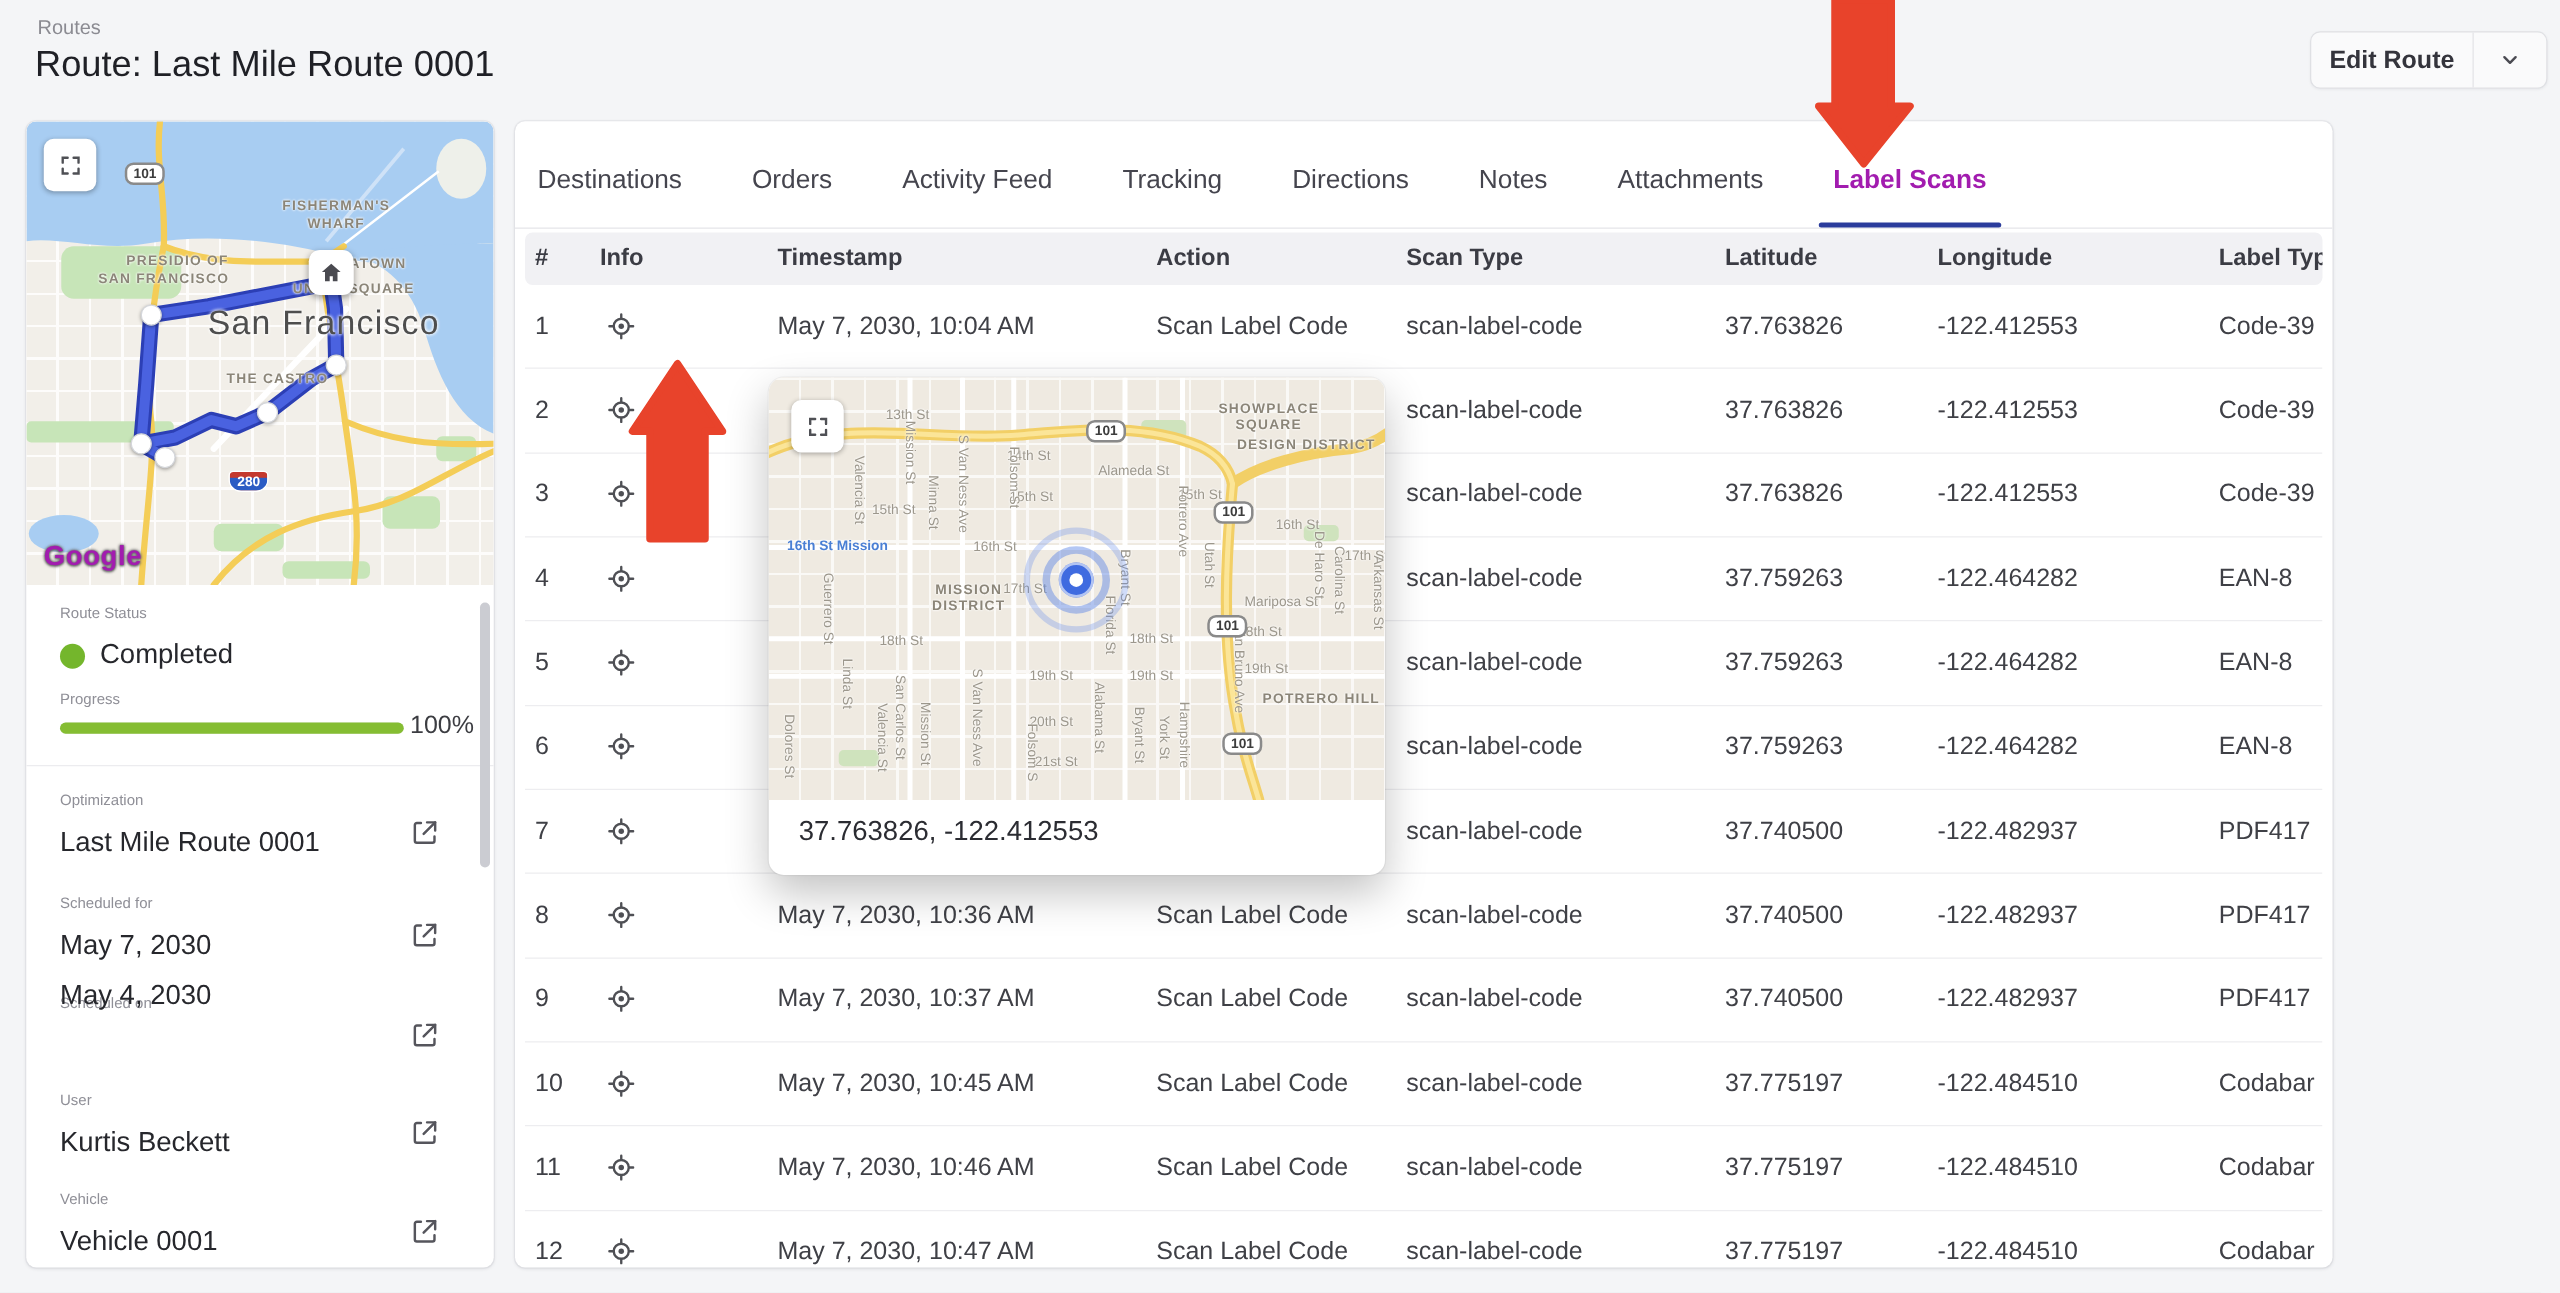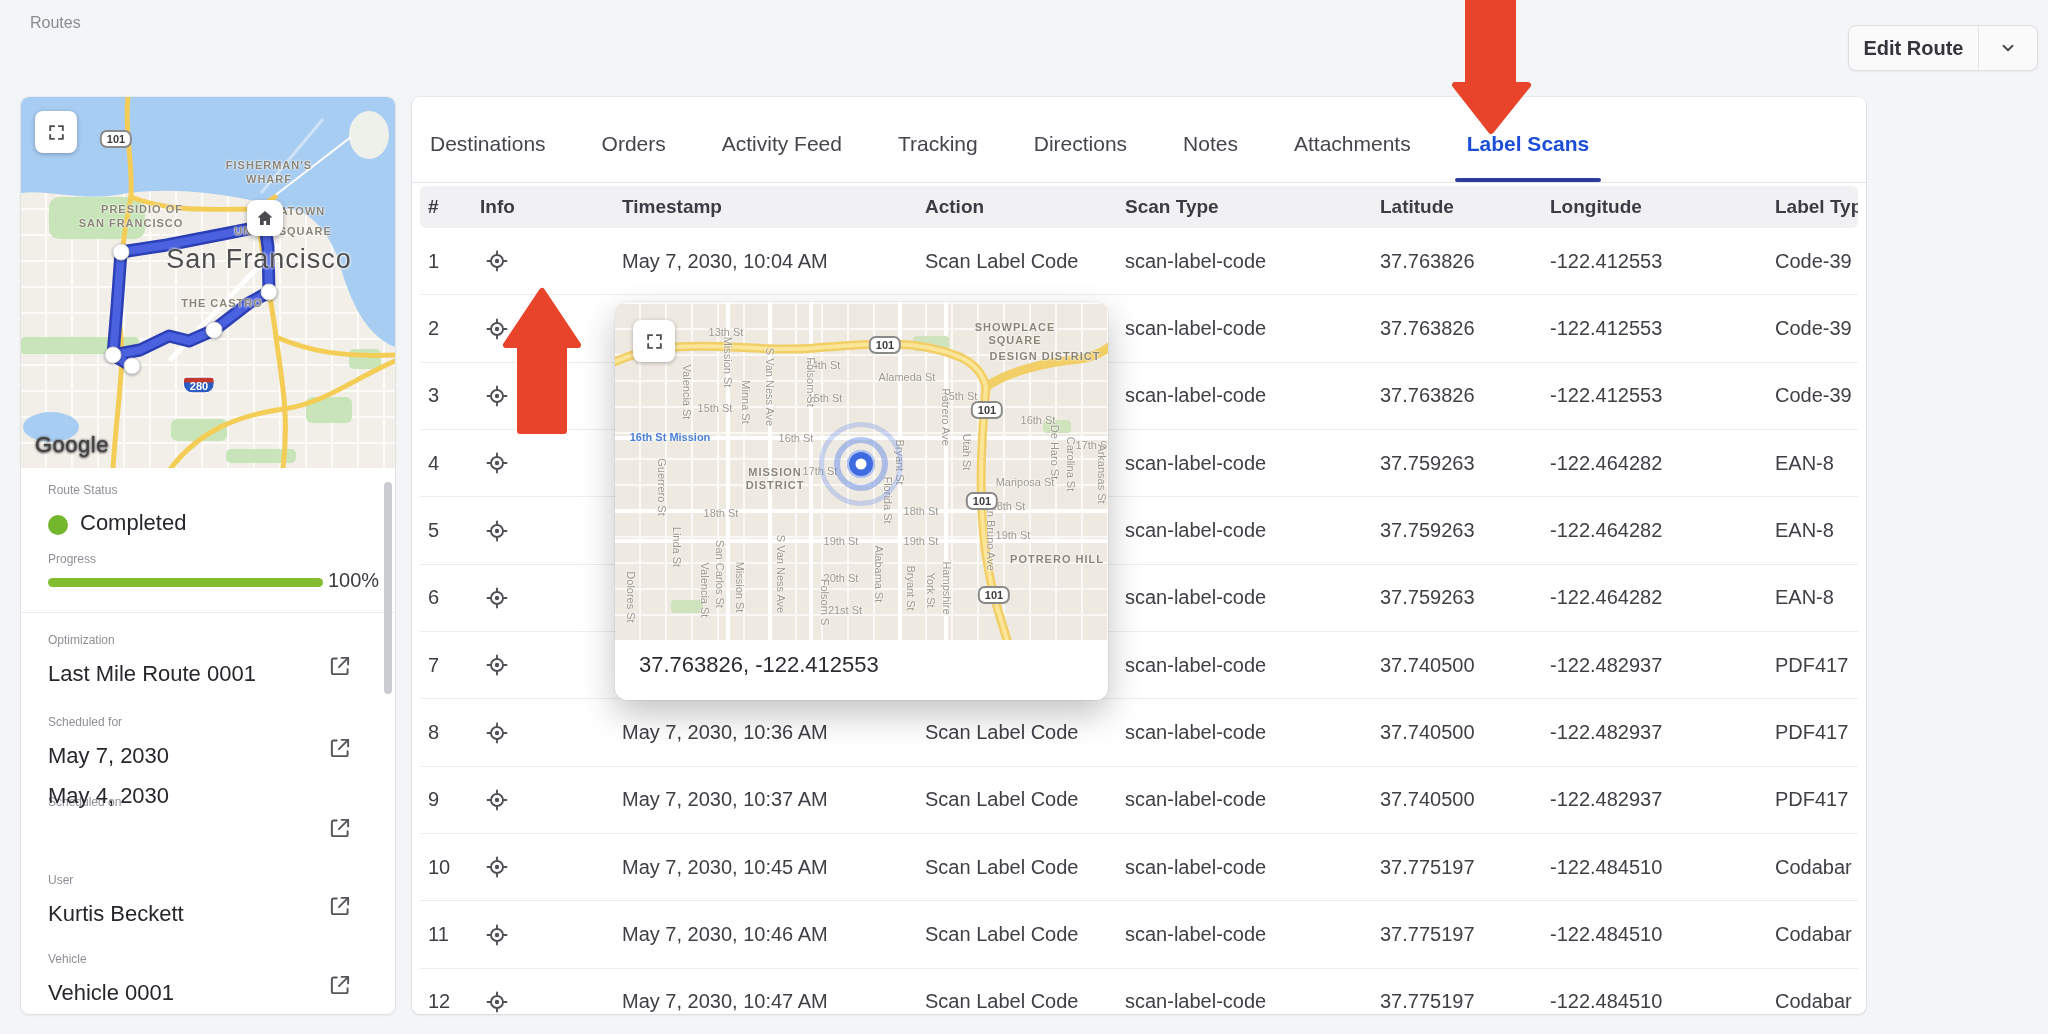--- a/index.html
+++ b/index.html
@@ -20,21 +20,21 @@
   
   .card{position:absolute;background:#fff;border-radius:8px;
     box-shadow:0 1px 3px rgba(16,24,40,.10),0 0 0 1px rgba(16,24,40,.04);}
   .sidebar-card{left:21px;top:97px;width:374px;height:917px;overflow:hidden;}
   .table-card{left:412px;top:97px;width:1454px;height:917px;overflow:hidden;}
 
   
   .tabs{position:absolute;left:0;top:0;right:0;height:86px;display:flex;align-items:flex-end;
     gap:52px;padding:0 0 0 16px;border-bottom:1px solid #e5e5e9;}
   .tab{position:relative;font-size:21px;color:#45454e;padding:0 2px 26px 2px;cursor:pointer;white-space:nowrap;}
-  .tab.active{color:#1d4ed8;font-weight:600;}
+  .tab.active{color:#a21caf;font-weight:600;}
   .tab.active::after{content:"";position:absolute;left:-10px;right:-10px;bottom:0;height:4px;
     background:#2b3c9c;border-radius:3px;}
 
   
   .tgrid{display:grid;grid-template-columns:60px 110px 315px 200px 255px 170px 225px 1fr;align-items:center;}
   .thead{position:absolute;left:8px;right:8px;top:89px;height:42px;background:#f1f1f4;
     border-radius:6px;font-size:19px;font-weight:600;color:#3b3c44;}
   .tbody{position:absolute;left:8px;right:8px;top:131px;bottom:0;overflow:hidden;}
   .trow{height:67.35px;border-bottom:1px solid #ededf0;font-size:20px;color:#3f4046;}
   .cell{padding-left:20px;overflow:hidden;white-space:nowrap;}
@@ -68,21 +68,21 @@
   .lbl.district{font-size:11px;font-weight:700;letter-spacing:1px;color:#8b8578;}
   .lbl.city{font-size:27px;font-weight:400;letter-spacing:1px;color:#4e4e4e;
     text-shadow:0 0 3px #fff,0 0 3px #fff;}
   .lbl.station{color:#4a7fd4;font-weight:700;}
   .shield{position:absolute;transform:translate(-50%,-50%);font-size:11px;font-weight:700;
     color:#3d3d3d;background:#fff;border:2px solid #8a8a8a;border-radius:7px;padding:1px 5px;pointer-events:none;}
   .shield.interstate{color:#fff;border:1px solid #fff;
     background:linear-gradient(#c4392e 0 5px,#2b5cc4 5px);border-radius:4px 4px 10px 10px;padding:2px 6px 1px;}
   .fullscreen-btn{position:absolute;width:42px;height:42px;background:#fff;border-radius:8px;
     box-shadow:0 1px 4px rgba(0,0,0,.3);display:flex;align-items:center;justify-content:center;cursor:pointer;}
-  .google-logo{position:absolute;left:14px;bottom:10px;font-size:22px;font-weight:400;color:#404040;letter-spacing:.5px;
+  .google-logo{position:absolute;left:14px;bottom:10px;font-size:22px;font-weight:700;color:#a21caf;letter-spacing:.5px;
     text-shadow:0 0 3px #777,0 0 2px #666,0 1px 2px #555;pointer-events:none;}
   .home-marker{position:absolute;width:36px;height:36px;background:#fff;border-radius:9px;
     box-shadow:0 2px 5px rgba(0,0,0,.35);display:flex;align-items:center;justify-content:center;}
   .waypoint{position:absolute;width:17px;height:17px;border-radius:50%;background:#fff;
     border:1.5px solid #d4d6da;box-shadow:0 1px 3px rgba(0,0,0,.35);transform:translate(-50%,-50%);}
 
   
   .popover{position:absolute;left:615px;top:302px;width:493px;height:398px;background:#fff;
     border-radius:12px;box-shadow:0 14px 34px rgba(0,0,0,.24),0 0 0 1px rgba(0,0,0,.04);z-index:40;}
   .po-map{left:0;top:0;width:493px;height:338px;border-radius:12px 12px 0 0;background:#efeae1;}
@@ -96,20 +96,21 @@
   .ring4{width:11px;height:11px;background:#fff;}
 
   .annotation{position:absolute;z-index:60;pointer-events:none;}
 </style>
 </head>
 <body>
 
 <div class="screen">
 
   <div class="breadcrumb">Routes</div>
+  <div class="page-title">Route: Last Mile Route 0001</div>
 
   <div class="edit-btn">
     <span class="ebl">Edit Route</span>
     <span class="ebc">
       <svg width="18" height="18" viewBox="0 0 24 24" fill="none" stroke="#4a4a52" stroke-width="2.6" stroke-linecap="round" stroke-linejoin="round">
           <polyline points="6 9 12 15 18 9"></polyline>
         </svg>
     </span>
   </div>
 

